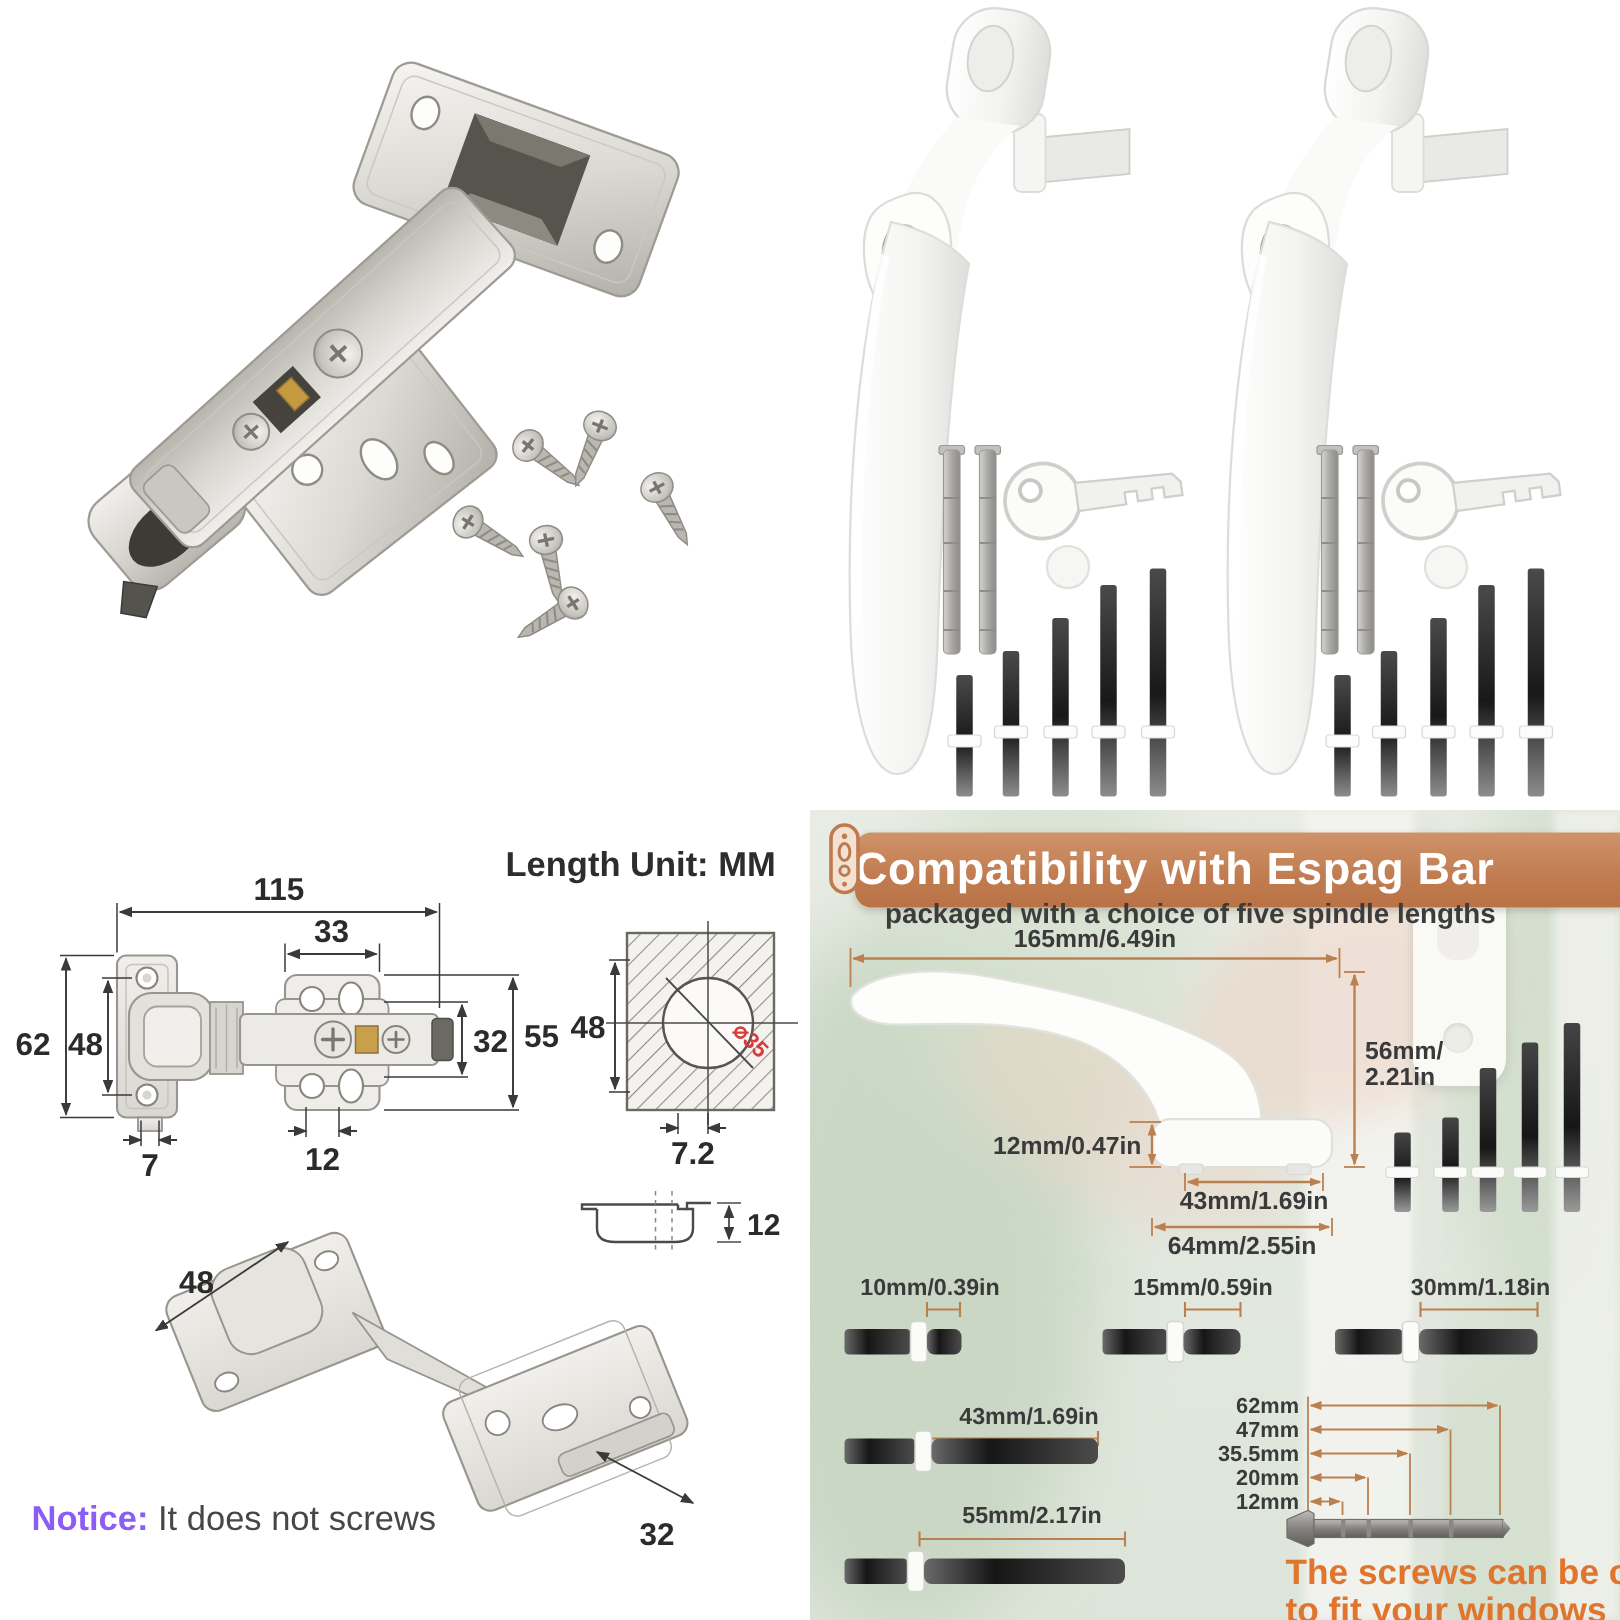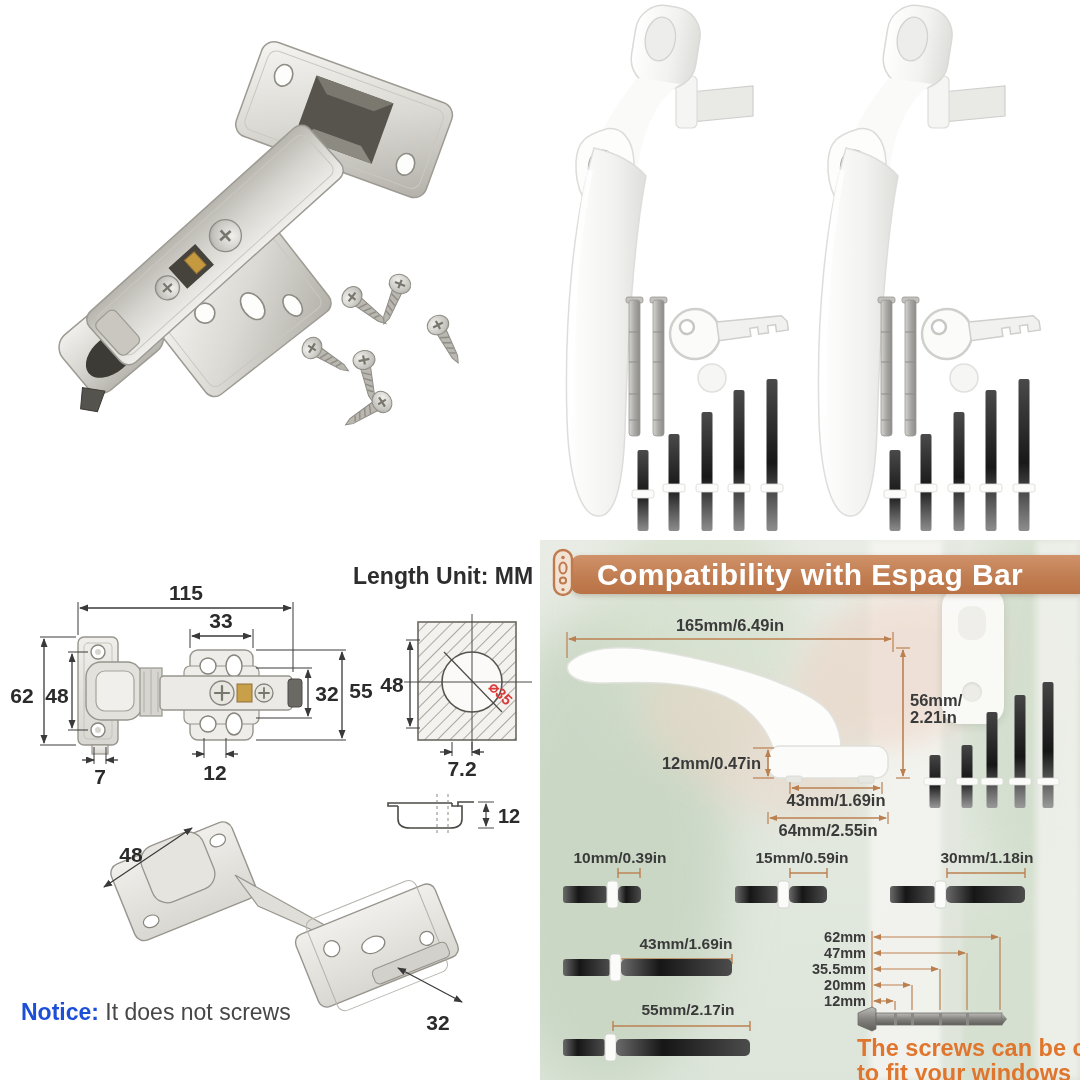--- a/index.html
+++ b/index.html
@@ -22,31 +22,31 @@
   .framebar3{position:absolute;left:404px;top:0;width:18px;height:540px;background:#e4e7e0;opacity:.7;filter:blur(2px);}
   .b-skin1{left:250px;top:55px;width:215px;height:150px;background:#eccfbf;opacity:.5;filter:blur(14px);transform:rotate(-18deg);}
   .b-skin2{left:90px;top:150px;width:240px;height:115px;background:#ecd2c3;opacity:.45;filter:blur(16px);transform:rotate(28deg);}
   .backplate{position:absolute;left:402px;top:48px;width:62px;height:136px;background:#fbfbf9;
              border-radius:18px;box-shadow:0 2px 8px rgba(120,130,115,.25);opacity:.95;}
   .backplate .bp-top{position:absolute;left:16px;top:18px;width:28px;height:34px;background:#f0f0ec;border-radius:12px;}
   .backplate .bp-btn{position:absolute;left:20px;top:94px;width:20px;height:20px;background:#eeeee9;border-radius:50%;
                      box-shadow:inset 0 1px 3px rgba(0,0,0,.12);}
 
   
-  .banner{position:absolute;left:30px;top:15px;width:510px;height:39px;
+  .banner{position:absolute;left:30px;top:15px;width:510px;height:50px;
           background:linear-gradient(180deg,#d0926a 0%,#c07c50 60%,#b97245 100%);
-          border-radius:11px 0 0 11px;display:flex;align-items:center;justify-content:center;
+          border-radius:11px 0 0 11px;display:flex;align-items:center;
           box-shadow:0 2px 5px rgba(100,70,40,.25);}
   .banner span{color:#ffffff;font-size:30px;font-weight:bold;letter-spacing:.4px;padding-right:30px;white-space:nowrap;}
   .br-icon{position:absolute;left:11px;top:7px;}
   .subtitle{position:absolute;left:50px;top:58px;font-size:18.5px;font-weight:bold;color:#3c3c3c;}
 
-  .unit-label{position:absolute;left:337px;top:563px;font-size:23px;font-weight:bold;color:#2d2d2d;margin-left:16px;}
+  .unit-label{position:absolute;left:337px;top:563px;font-size:23px;font-weight:bold;color:#2d2d2d;}
   .notice{position:absolute;left:21px;top:998px;font-size:23px;color:#474747;line-height:29px;}
-  .notice b{color:#1d4ed8;}
+  .notice b{color:#8b5cf6;}
 </style>
 </head>
 <body>
 
 <div class="canvas">
 
   <svg class="q" style="left:0;top:0" width="540" height="540" viewBox="0 0 540 540">
     <defs>
       <linearGradient id="tl-met" x1="0" y1="0" x2="1" y2="1">
         <stop offset="0" stop-color="#f6f5f2"></stop>
@@ -498,15 +498,16 @@
     <div class="banner">
       <span>Compatibility with Espag Bar</span>
     </div>
     <svg class="br-icon" width="24" height="52" viewBox="0 0 24 52">
       <rect x="3" y="3" width="18" height="45" rx="9" fill="#f2e2d4" stroke="#bf7a4e" stroke-width="2.4"></rect>
       <circle cx="12" cy="10.5" r="1.8" fill="#bf7a4e"></circle>
       <ellipse cx="12" cy="21" rx="3.6" ry="5.6" fill="none" stroke="#bf7a4e" stroke-width="2"></ellipse>
       <circle cx="12" cy="33.5" r="3.1" fill="none" stroke="#bf7a4e" stroke-width="2"></circle>
       <circle cx="12" cy="42.5" r="1.6" fill="#bf7a4e"></circle>
     </svg>
+    <div class="subtitle">packaged with a choice of five spindle lengths</div>
   </div>
 
 </div>
 
 </body></html>

